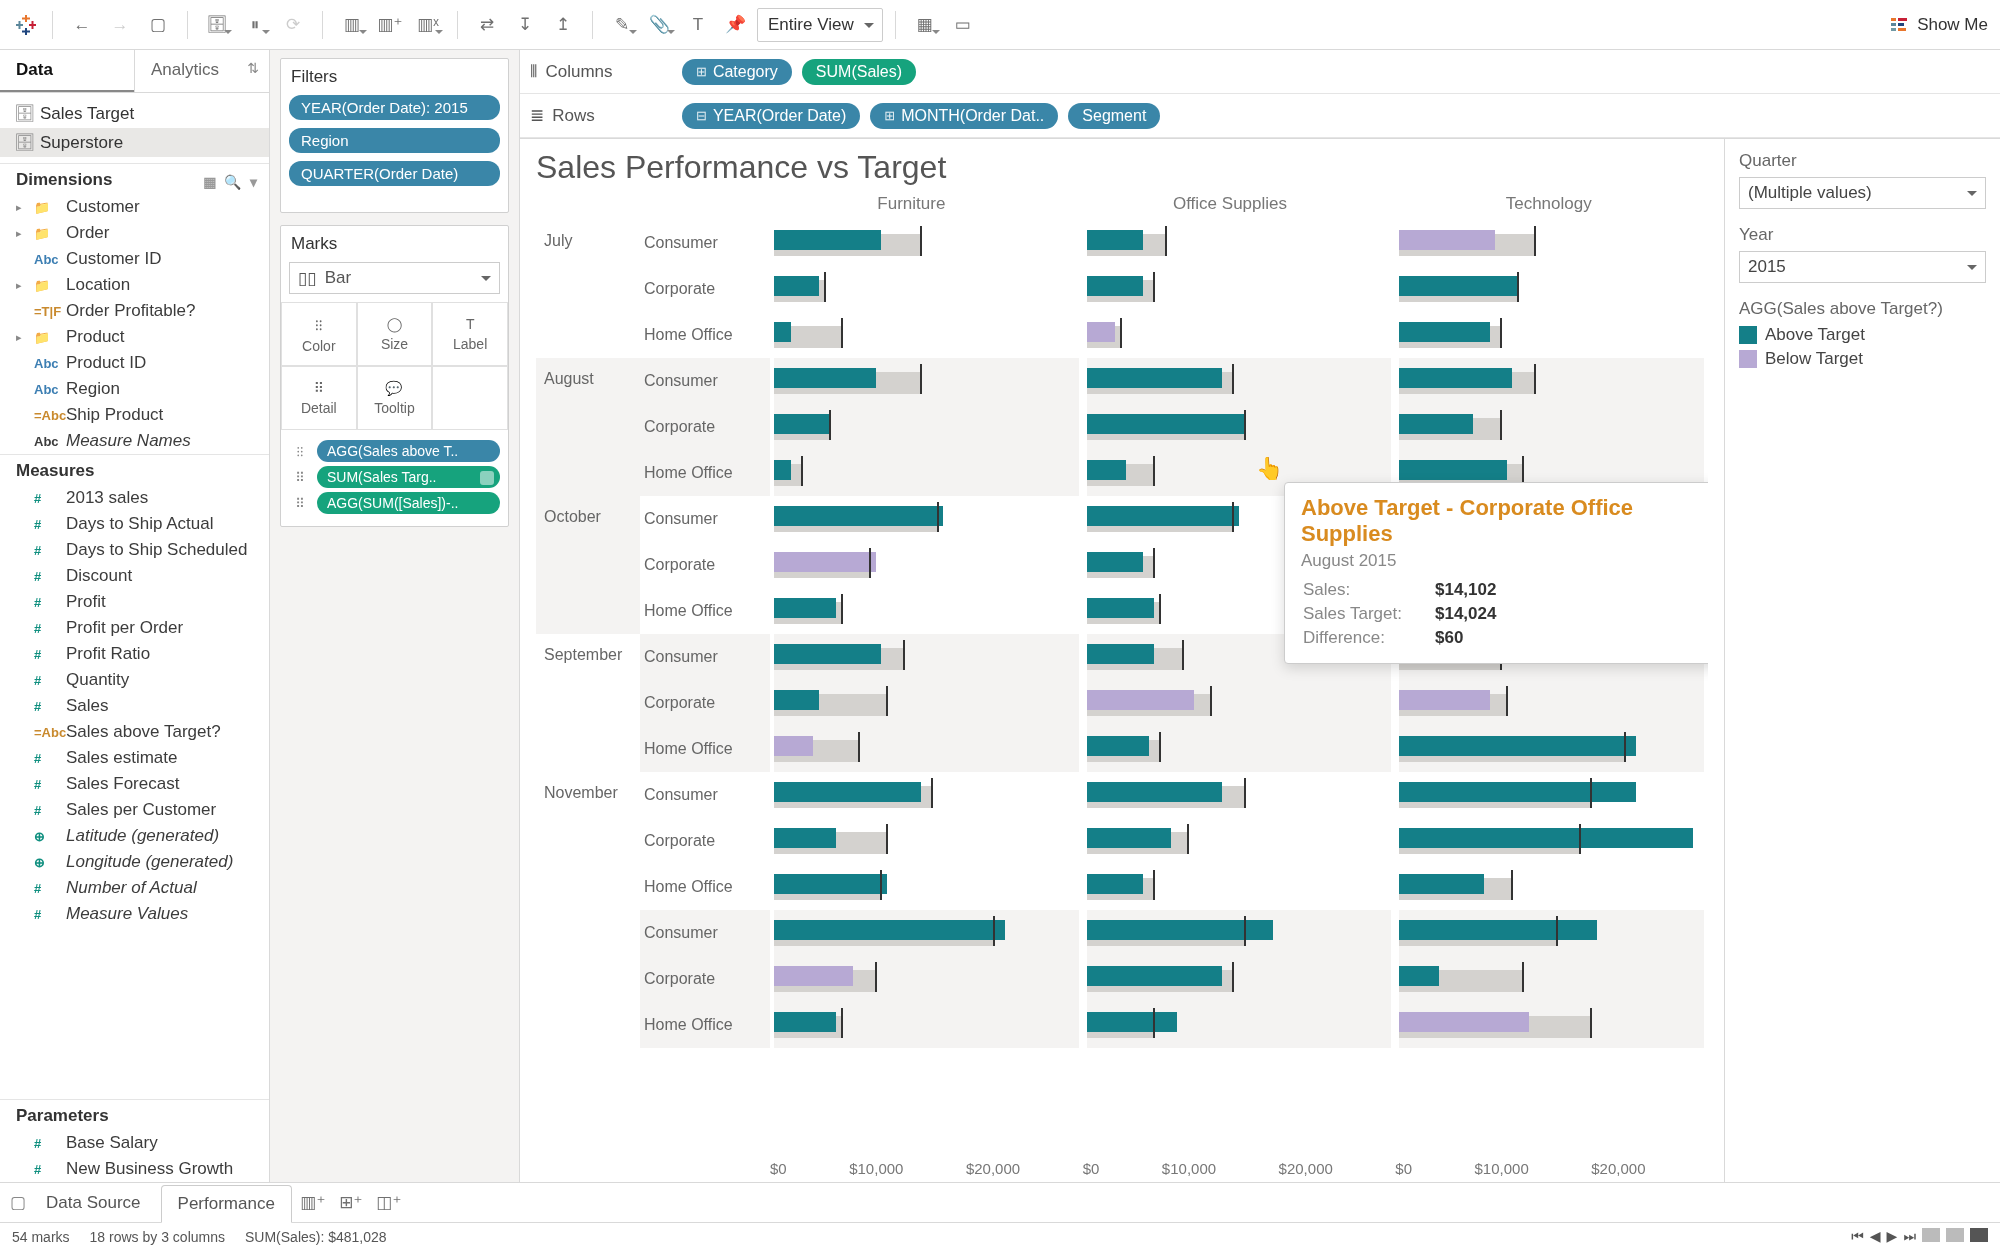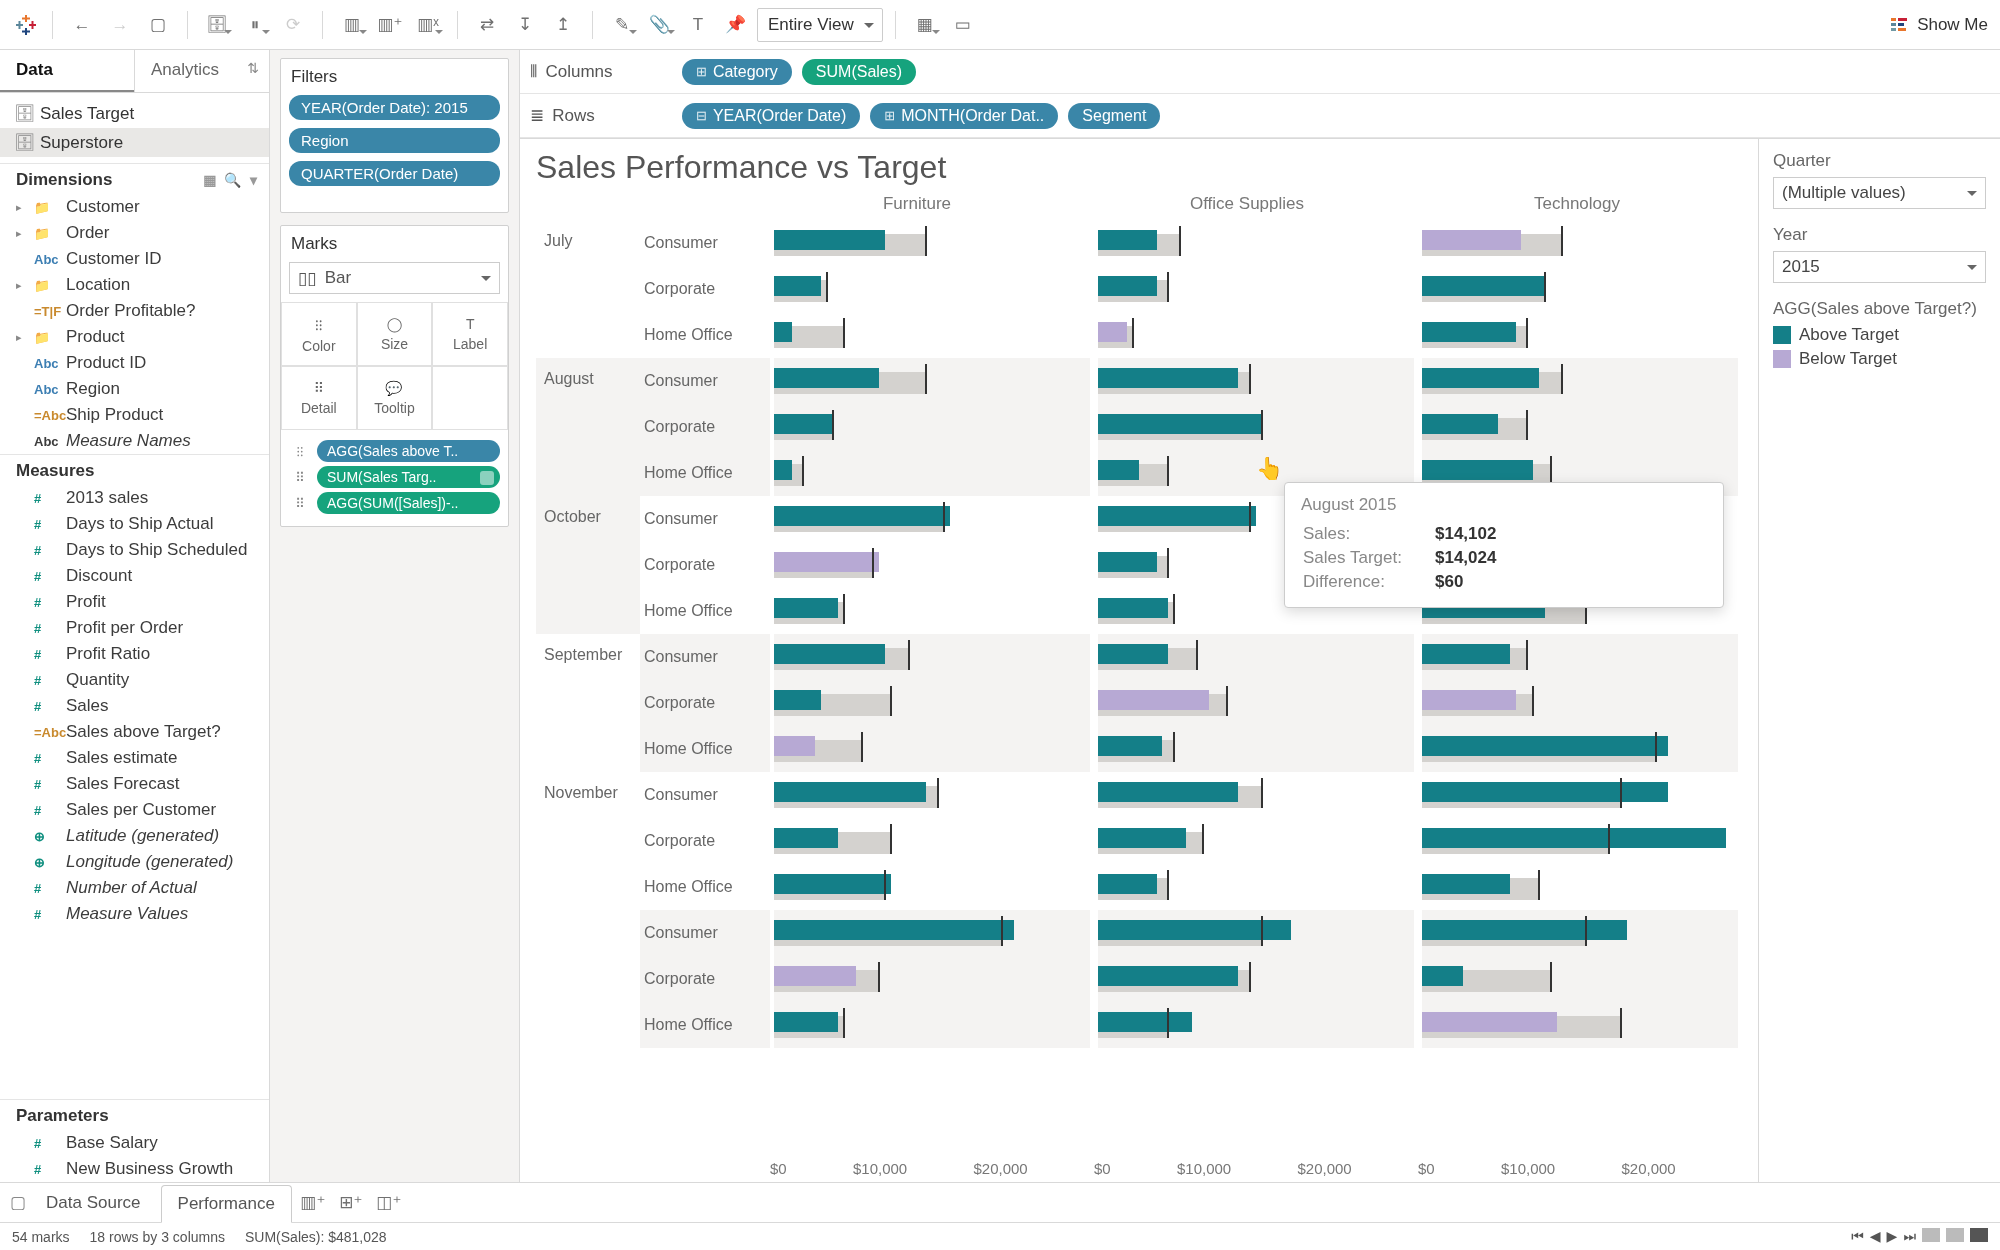--- a/index.html
+++ b/index.html
@@ -25,21 +25,21 @@
 
 .tabpair { display: flex; border-bottom: 1px solid #d9d9d9; }
 .tabpair .tab { flex: 1; padding: 10px 0 10px 16px; color: #666; cursor: pointer; }
 .tabpair .tab.active { color: #111; font-weight: 600; border-bottom: 2px solid #888; }
 .tabpair .tab:last-child { border-left: 1px solid #d9d9d9; position: relative; }
 .tabpair .tab:last-child::after { content: "⇅"; position: absolute; right: 10px; color: #888; font-size: 14px; }
 .ds-list { padding: 6px 0; }
 .ds-item { display: flex; align-items: center; gap: 8px; padding: 4px 14px; cursor: pointer; }
 .ds-item.sel { background: #e9e8e6; }
 .ds-item .ico { width: 18px; color: #888; }
-.section-h { display: flex; align-items: center; padding: 6px 12px 4px 16px; font-weight: 600; color: #333; border-top: 1px solid #e5e5e5; }
+.section-h { display: flex; align-items: flex-end; padding: 6px 12px 4px 16px; font-weight: 600; color: #333; border-top: 1px solid #e5e5e5; }
 .section-h .tools { margin-left: auto; display: flex; gap: 8px; color: #999; font-size: 14px; }
 .fieldlist { overflow-y: auto; }
 .field { display: flex; align-items: center; gap: 8px; padding: 3px 12px 3px 16px; color: #3c3c3c; cursor: pointer; white-space: nowrap; }
 .field .fi { width: 24px; font-size: 13px; font-weight: 600; text-align: left; }
 .field .caret { width: 10px; color: #888; font-size: 11px; }
 .field.italic span:last-child { font-style: italic; }
 .fi-blue { color: #3d7fb3; } .fi-teal { color: #0f8f7f; } .fi-orange { color: #c98a2e; }
 
 
 .card { background: #fff; border: 1px solid #d0d0d0; border-radius: 2px; }
@@ -80,21 +80,21 @@
 .barcols { flex: 1; display: flex; min-width: 0; }
 .barcol { flex: 1; display: flex; flex-direction: column; padding: 0 4px; }
 .cell { height: 46px; position: relative; }
 .bar-target { position: absolute; left: 0; top: 14px; height: 22px; background: #d4d2cf; }
 .bar-sales  { position: absolute; left: 0; top: 10px; height: 20px; }
 .sales-above { background: #147f88; }
 .sales-below { background: #b7a9d4; }
 .tick-ref { position: absolute; top: 6px; height: 30px; width: 2px; background: #333; }
 .axis { height: 28px; display: flex; justify-content: space-between; color: #777; font-size: 15px; padding-top: 6px; }
 
-.rfilter { width: 242px; border-left: 1px solid #d9d9d9; padding: 12px 14px; color: #444; }
+.rfilter { width: 276px; border-left: 1px solid #d9d9d9; padding: 12px 14px; color: #444; }
 .rfilter h3 { font-weight: 400; font-size: 17px; color: #666; margin-bottom: 6px; }
 .rselect { border: 1px solid #ccc; height: 32px; display: flex; align-items: center; padding: 0 8px; position: relative; margin-bottom: 16px; }
 .rselect::after { content: ""; position: absolute; right: 8px; top: 13px; border: 5px solid transparent; border-top-color: #666; }
 .legend-row { display: flex; align-items: center; gap: 8px; margin: 4px 0; }
 .legend-sw { width: 18px; height: 18px; }
 
 
 .tooltip { position: absolute; left: 748px; top: 262px; width: 440px; background: #fff; border: 1px solid #ccc; border-radius: 4px; padding: 12px 16px; box-shadow: 0 4px 14px rgba(0,0,0,.15); z-index: 5; }
 .tooltip h4 { color: #d98b1f; font-size: 22px; font-weight: 600; margin-bottom: 4px; }
 .tooltip .sub { color: #888; margin-bottom: 6px; }
@@ -758,20 +758,21 @@
                   <div class="tick-ref" style="left:calc(40.74% - 1px)"></div>
                 </div>
                 <div class="cell" style="background: rgb(244, 243, 242);">
                   <div class="bar-target" style="width:62.96%"></div>
                   <div class="bar-sales sales-below" style="width:42.59%"></div>
                   <div class="tick-ref" style="left:calc(62.96% - 1px)"></div>
                 </div>
               </div>
             </div>
             <div class="tooltip">
+              <h4>Above Target - Corporate Office Supplies</h4>
               <div class="sub">August 2015</div>
               <table>
                 <tbody>
                   <tr>
                     <td>Sales:</td>
                     <td>$14,102</td>
                   </tr>
                   <tr>
                     <td>Sales Target:</td>
                     <td>$14,024</td>

